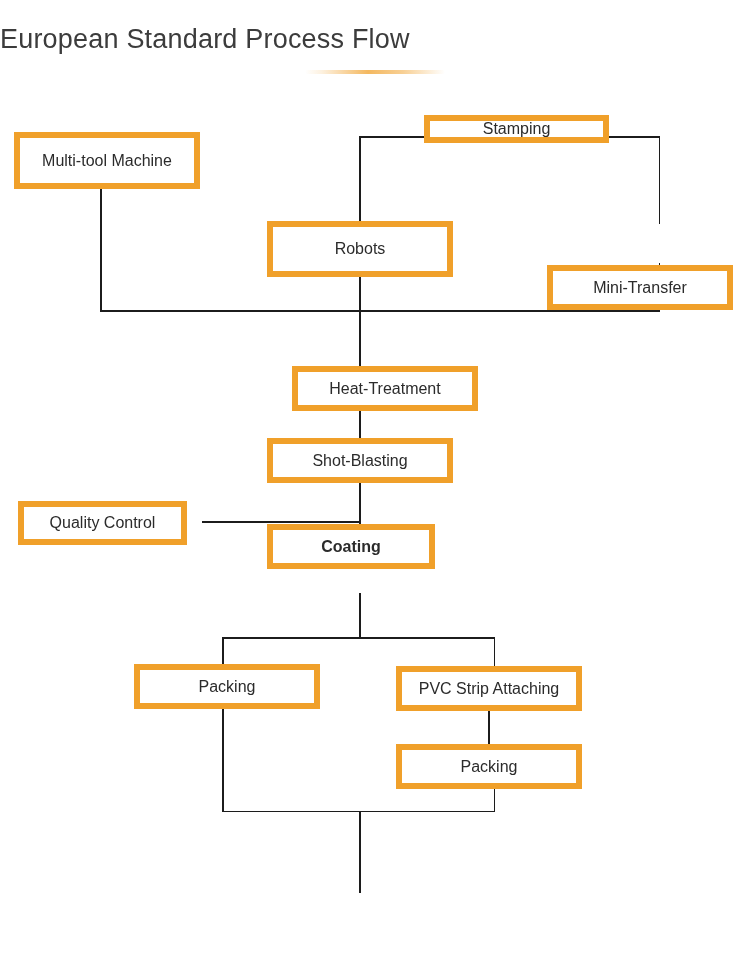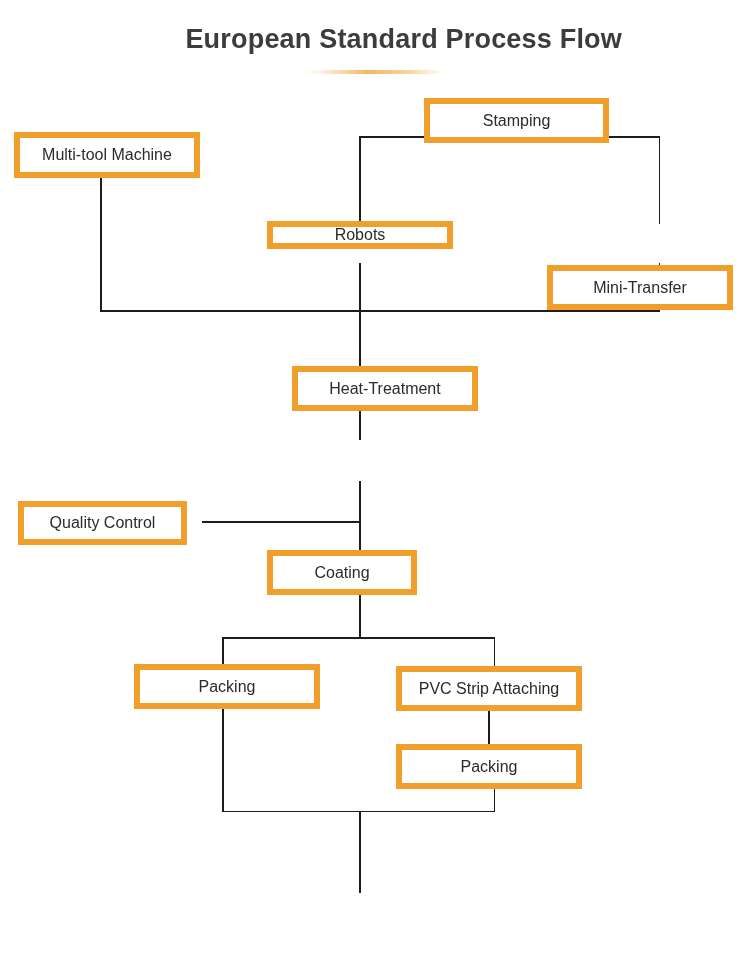--- a/index.html
+++ b/index.html
@@ -15,24 +15,24 @@
     width: 750px;
     height: 972px;
     background: #ffffff;
     overflow: hidden;
   }
   #title {
     position: absolute;
     left: 0;
     top: 24px;
     width: 622px;
-    text-align: right;
+    text-align: left;
     font-size: 27px;
     color: #3c3c3c;
-    font-weight: 700;
+    font-weight: 400;
     letter-spacing: 0.2px;
     white-space: nowrap;
   }
   #title-underline {
     position: absolute;
     left: 305px;
     top: 70px;
     width: 140px;
     height: 4px;
     border-radius: 2px;
@@ -108,46 +108,49 @@
   <div class="edge v" style="left:488px; top:709px; height:37px;"></div>
 
   <div class="edge v" style="left:222px; top:707px; height:105px;"></div>
 
   <div class="edge v" style="left:493.5px; top:787px; height:25px;"></div>
 
   <div class="edge h" style="left:222px; top:810.5px; width:273px;"></div>
 
   <div class="edge v" style="left:359px; top:810.5px; height:82px;"></div>
 
-  <div class="node" style="left:14px; top:132px; width:186px; height:46px;">
+  <div class="node" style="left:14px; top:132px; width:186px; height:57px;">
     <span>Multi-tool Machine</span>
   </div>
 
-  <div class="node" style="left:424px; top:98px; width:185px; height:45px;">
+  <div class="node" style="left:424px; top:115px; width:185px; height:28px;">
     <span>Stamping</span>
   </div>
 
-  <div class="node" style="left:267px; top:221px; width:186px; height:28px;">
+  <div class="node" style="left:267px; top:221px; width:186px; height:56px;">
     <span>Robots</span>
   </div>
 
   <div class="node" style="left:547px; top:221px; width:186px; height:45px;margin-top:44px;">
     <span>Mini-Transfer</span>
   </div>
 
   <div class="node" style="left:267px; top:366px; width:186px; height:45px;margin-left:25px;">
     <span>Heat-Treatment</span>
   </div>
 
+  <div class="node" style="left:267px; top:438px; width:186px; height:45px;">
+    <span>Shot-Blasting</span>
+  </div>
 
   <div class="node" style="left:18px; top:501px; width:169px; height:44px;">
     <span>Quality Control</span>
   </div>
 
-  <div class="node" style="left:267px; top:550px; width:150px; height:45px;">
+  <div class="node" style="left:267px; top:524px; width:168px; height:45px;font-weight:bold;">
     <span>Coating</span>
   </div>
 
   <div class="node" style="left:134px; top:664px; width:186px; height:45px;">
     <span>Packing</span>
   </div>
 
   <div class="node" style="left:396px; top:666px; width:186px; height:45px;">
     <span>PVC Strip Attaching</span>
   </div>

